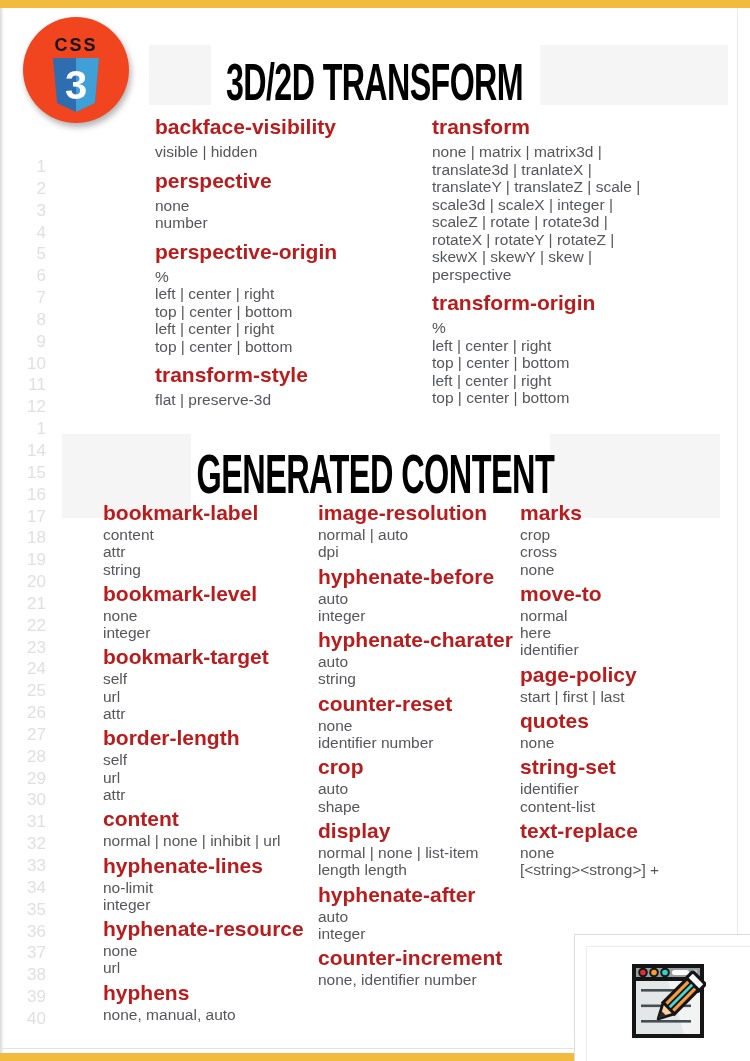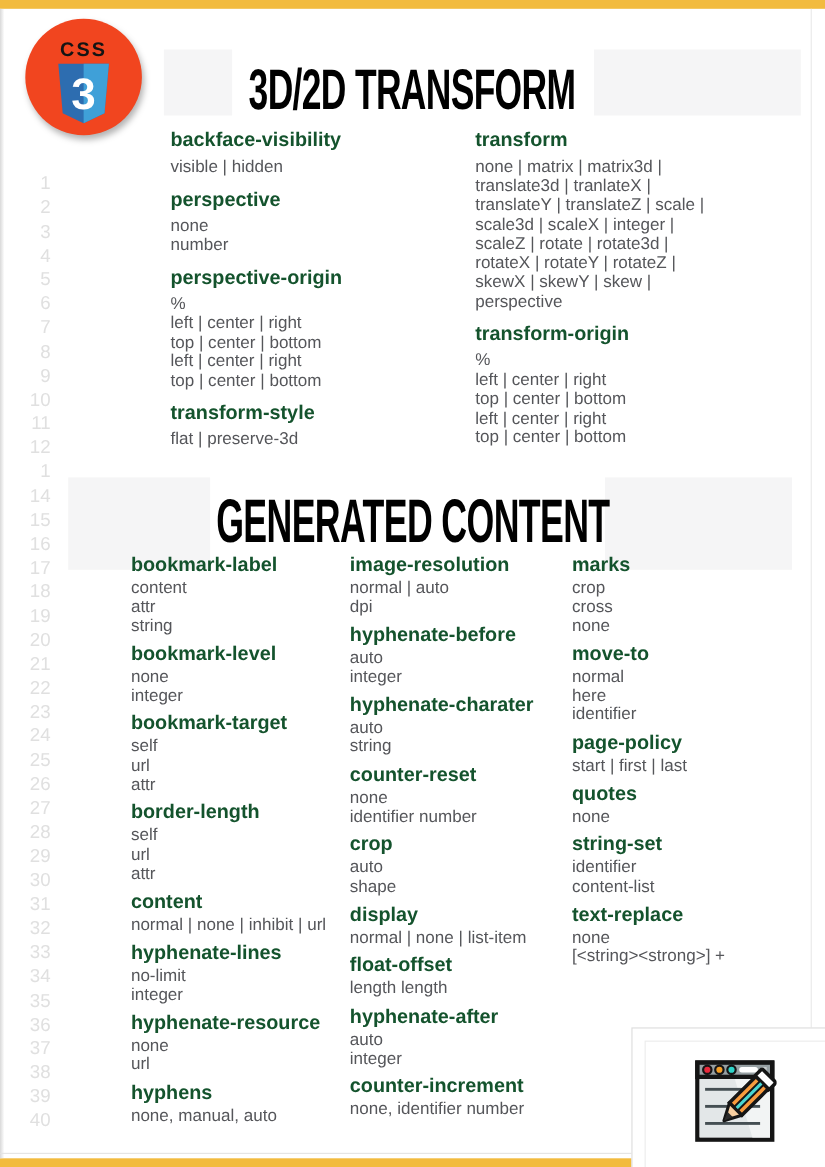--- a/index.html
+++ b/index.html
@@ -33,31 +33,31 @@
   .t1{top:56px;}
   .t1 span{font-size:52px;transform:scaleX(.62);letter-spacing:-1px;}
   .t2{top:446px;}
   .t2 span{font-size:56px;transform:scaleX(.58);letter-spacing:-1px;}
 
   .line-numbers{position:absolute;left:16px;top:156px;width:30px;text-align:right;
     color:#e0e0e0;font-size:17px;}
   .line-numbers div{height:21.85px;line-height:21.85px;}
 
   .col{position:absolute;}
-  .prop{font-weight:bold;color:#14532d;font-size:18px;line-height:18px;}
+  .prop{font-weight:bold;color:#b91c1c;font-size:21px;line-height:18px;}
   .val{color:#55565a;font-size:15.5px;}
   
   .s1 .prop{margin:11px 0 7px;}
   .s1 .val{line-height:17.5px;}
   .c1a{left:155px;top:107px;width:268px;}
   .c1b{left:432px;top:107px;width:290px;}
   
   .s2 .prop{margin:7px 0 4px;}
   .s2 .val{line-height:17.3px;}
-  .c2a{left:119px;top:497px;width:208px;}
+  .c2a{left:103px;top:497px;width:208px;}
   .c2b{left:318px;top:497px;width:222px;}
   .c2c{left:520px;top:497px;width:196px;}
 
   .corner-outer{position:absolute;left:574px;top:934px;width:290px;height:290px;
     border:1px solid #dcdcdc;background:#fff;}
   .corner-inner{position:absolute;left:586px;top:946px;width:290px;height:290px;
     border:1px solid #ececec;background:#fff;}
   .corner-icon{position:absolute;left:630px;top:962px;width:76px;height:78px;}
 </style>
 </head>
@@ -242,21 +242,20 @@
     <div>
       <div class="prop">crop</div>
       <div class="val">auto</div>
       <div class="val">shape</div>
     </div>
     <div>
       <div class="prop">display</div>
       <div class="val">normal | none | list-item</div>
     </div>
     <div>
-      <div class="prop">float-offset</div>
       <div class="val">length length</div>
     </div>
     <div>
       <div class="prop">hyphenate-after</div>
       <div class="val">auto</div>
       <div class="val">integer</div>
     </div>
     <div>
       <div class="prop">counter-increment</div>
       <div class="val">none, identifier number</div>

